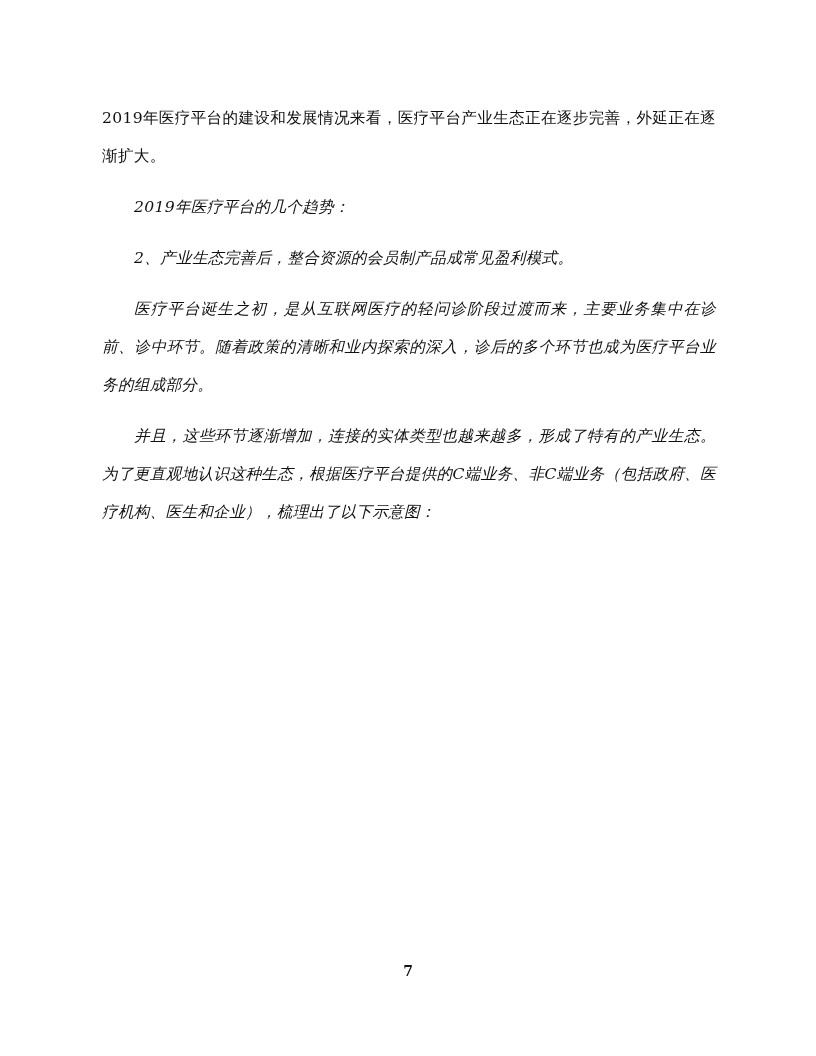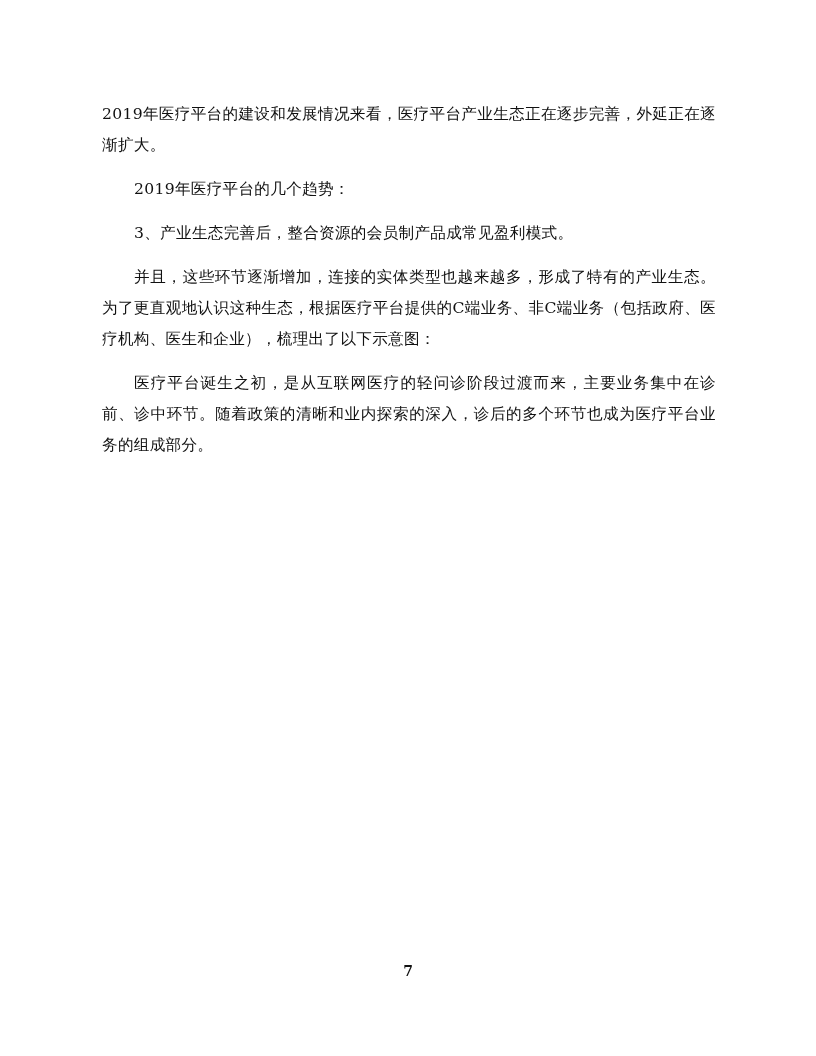--- a/index.html
+++ b/index.html
@@ -1,32 +1,32 @@
 <!DOCTYPE html>
 <html><head>
 <meta charset="utf-8">
 <style>
   html, body { margin: 0; padding: 0; background: #ffffff; }
   body { width: 816px; height: 1056px; position: relative; overflow: hidden; }
   .page {
     position: absolute; left: 102px; top: 99px; width: 614px;
     font-family: "DejaVu Serif", "Liberation Serif", serif;
-    font-size: 15.6px; color: #111111; line-height: 31px;
+    font-size: 15.6px; color: #111111; line-height: 38px;
   }
   .para { margin: 0 0 13px 0; text-align: justify; text-align-last: left; letter-spacing: 0.3px; }
-  .indent { text-indent: 32px; }
+  .indent { text-indent: 32px; font-style: italic; }
   .page-number {
     position: absolute; left: 0; width: 816px; top: 963px; text-align: center;
     font-family: "DejaVu Serif", "Liberation Serif", serif; font-size: 14px; font-weight: bold; color: #111;
   }
 </style>
 </head>
 <body>
 
 <div class="page">
   <p class="para">2019年医疗平台的建设和发展情况来看，医疗平台产业生态正在逐步完善，外延正在逐渐扩大。</p>
   <p class="para indent">2019年医疗平台的几个趋势：</p>
-  <p class="para indent">3、产业生态完善后，整合资源的会员制产品成常见盈利模式。</p>
+  <p class="para indent">2、产业生态完善后，整合资源的会员制产品成常见盈利模式。</p>
+  <p class="para indent">医疗平台诞生之初，是从互联网医疗的轻问诊阶段过渡而来，主要业务集中在诊前、诊中环节。随着政策的清晰和业内探索的深入，诊后的多个环节也成为医疗平台业务的组成部分。</p>
   <p class="para indent">并且，这些环节逐渐增加，连接的实体类型也越来越多，形成了特有的产业生态。为了更直观地认识这种生态，根据医疗平台提供的C端业务、非C端业务（包括政府、医疗机构、医生和企业），梳理出了以下示意图：</p>
-  <p class="para indent">医疗平台诞生之初，是从互联网医疗的轻问诊阶段过渡而来，主要业务集中在诊前、诊中环节。随着政策的清晰和业内探索的深入，诊后的多个环节也成为医疗平台业务的组成部分。</p>
 </div>
 
 <div class="page-number">7</div>
 
 </body></html>

